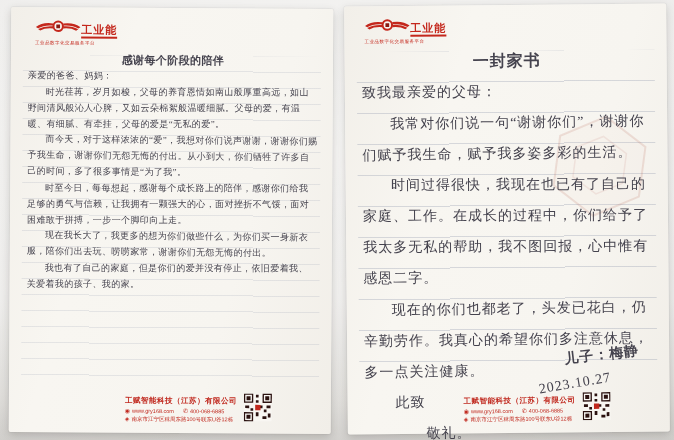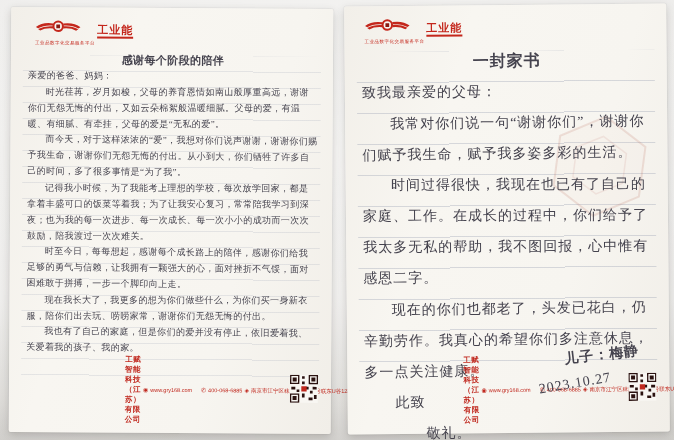--- a/index.html
+++ b/index.html
@@ -23,21 +23,21 @@
   .paper.right{left:346px;top:5px;width:322px;height:428px;transform:rotate(-0.5deg);}
 
   .ruling{position:absolute;left:12px;right:12px;z-index:0;}
   .paper.left  .ruling{top:48px;bottom:46px;
     background:repeating-linear-gradient(to bottom,transparent 0,transparent 15px,rgba(125,135,160,0.16) 15px,rgba(125,135,160,0.16) 16px);}
   .paper.right .ruling{top:46px;bottom:44px;
     background:repeating-linear-gradient(to bottom,transparent 0,transparent 30px,rgba(125,135,160,0.28) 30px,rgba(125,135,160,0.28) 31px);}
 
   
   .letterhead{position:absolute;top:11px;left:24px;z-index:2;}
-  .brandrow{display:flex;align-items:flex-end;gap:16px;}
+  .brandrow{display:flex;align-items:flex-end;gap:0;}
   .brand-name{color:#c4271c;font-weight:bold;font-size:11px;letter-spacing:1px;
     border-bottom:2px solid #c4271c;line-height:13px;}
   .brand-tagline{color:#c4271c;font-size:4.5px;letter-spacing:0.5px;margin-top:2px;white-space:nowrap;}
 
   
   .hand{font-family:cursive;color:#45434e;z-index:1;}
   .content{position:absolute;left:17px;right:15px;z-index:1;}
   .paper.left  .content{top:44px;}
   .paper.right .content{top:40px;}
 
@@ -56,21 +56,21 @@
   .closing{margin:0 0 0 2.2em;}
   .salute{margin:0 0 0 4.4em;}
   .signature{position:absolute;right:30px;bottom:62px;font-size:18px;font-weight:bold;
     transform:rotate(-6deg);z-index:3;}
   .sig-date{position:absolute;right:58px;bottom:34px;font-size:12px;
     transform:rotate(-9deg);z-index:3;}
 
   
   .footer{position:absolute;bottom:8px;left:116px;right:13px;display:flex;
     align-items:center;gap:7px;z-index:2;}
-  .finfo{display:flex;flex-direction:row;gap:2px;min-width:0;}
+  .finfo{display:flex;flex-direction:column;gap:2px;min-width:0;}
   .company{color:#c0281e;font-weight:bold;font-size:7.5px;letter-spacing:0.5px;}
   .contact-row{display:flex;gap:9px;color:#c0281e;font-size:5.5px;align-items:center;}
   .contact-item{display:flex;gap:2px;align-items:center;white-space:nowrap;}
   .cicon{font-size:6px;line-height:6px;}
   .qr{flex:0 0 auto;}
 
   .watermark{position:absolute;z-index:0;}
 </style>
 </head>
 <body>
@@ -97,23 +97,22 @@
         </span>
         <span class="brand-name">工业能</span>
       </div>
       <div class="brand-tagline">工业品数字化交易服务平台</div>
     </div>
 
     <div class="content hand">
       <p class="title">感谢每个阶段的陪伴</p>
       <p class="greeting">亲爱的爸爸、妈妈：</p>
       <div>
-          <p class="para hand">时光荏苒，岁月如梭，父母的养育恩情如南山般厚重高远，谢谢你们无怨无悔的付出，又如云朵棉絮般温暖细腻。父母的爱，有温暖、有细腻、有牵挂，父母的爱是“无私的爱”。</p>
+          <p class="para hand">时光荏苒，岁月如梭，父母的养育恩情如南山般厚重高远，如山野间清风般沁人心脾，又如云朵棉絮般温暖细腻。父母的爱，有温暖、有细腻、有牵挂，父母的爱是“无私的爱”。</p>
           <p class="para hand">而今天，对于这样浓浓的“爱”，我想对你们说声谢谢，谢谢你们赐予我生命，谢谢你们无怨无悔的付出。从小到大，你们牺牲了许多自己的时间，多了很多事情是“为了我”。</p>
-          <p class="para hand">记得我小时候，为了我能考上理想的学校，每次放学回家，都是拿着丰盛可口的饭菜等着我；为了让我安心复习，常常陪我学习到深夜；也为我的每一次进步、每一次成长、每一次小小的成功而一次次鼓励，陪我渡过一次次难关。</p>
           <p class="para hand">时至今日，每每想起，感谢每个成长路上的陪伴，感谢你们给我足够的勇气与信赖，让我拥有一颗强大的心，面对挫折不气馁，面对困难敢于拼搏，一步一个脚印向上走。</p>
           <p class="para hand">现在我长大了，我更多的想为你们做些什么，为你们买一身新衣服，陪你们出去玩、唠唠家常，谢谢你们无怨无悔的付出。</p>
           <p class="para hand">我也有了自己的家庭，但是你们的爱并没有停止，依旧爱着我、关爱着我的孩子、我的家。</p>
         </div>
     </div>
 
     <div class="footer">
       <div class="finfo">
         <span class="company">工赋智能科技（江苏）有限公司</span>
         <span class="contact-row">

